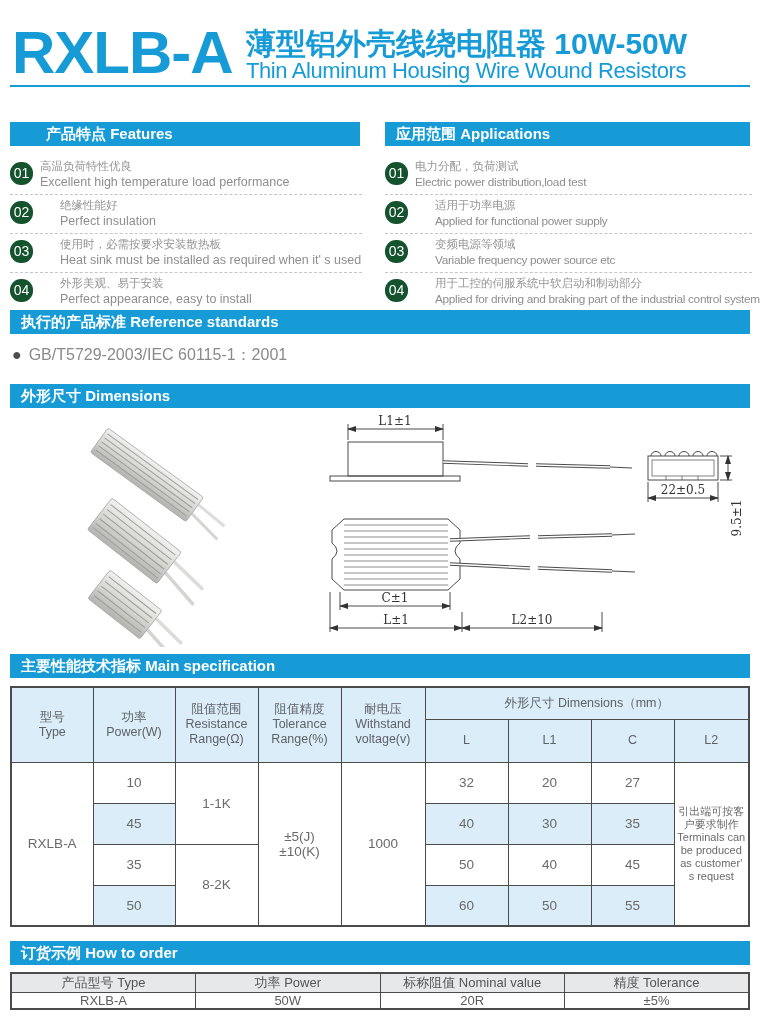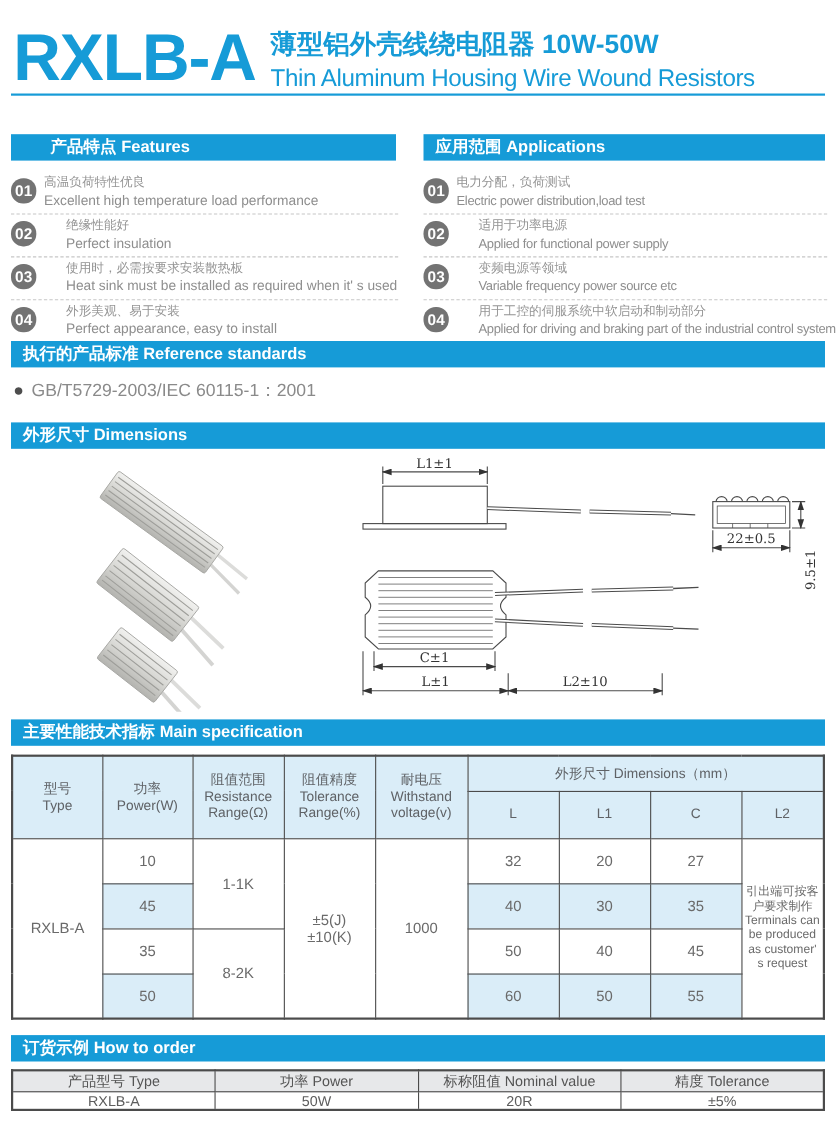--- a/index.html
+++ b/index.html
@@ -6,42 +6,42 @@
   html,body { background:#ffffff; }
   .page {
     position:relative; width:760px; height:1019px; margin:14px auto;
     background:#ffffff; font-family:"Liberation Sans", sans-serif; overflow:hidden;
   }
   :root { --blue:#169bd7; --ink:#4b4b4b; --gray:#8e8e8e; --cellblue:#daedf8; }
 
   
   .model { position:absolute; left:12px; top:4px; font-size:60px; font-weight:bold;
            color:var(--blue); letter-spacing:-1px; }
-  .title-cn { position:absolute; left:246px; top:10px; font-size:24px; font-weight:bold; color:var(--blue); white-space:nowrap; }
+  .title-cn { position:absolute; left:246px; top:10px; font-size:30px; font-weight:bold; color:var(--blue); white-space:nowrap; }
   .title-en { position:absolute; left:246px; top:44px; font-size:22px; color:var(--blue); letter-spacing:-0.4px; white-space:nowrap; }
   .header-rule { position:absolute; left:10px; top:71px; width:740px; height:2px; background:var(--blue); }
 
   
   .bar { position:absolute; height:24px; background:var(--blue); color:#fff;
          font-size:15px; font-weight:bold; line-height:24px; padding-left:11px; white-space:nowrap; }
   #bar-features { left:10px; top:108px; width:350px;padding-left:36px; }
   #bar-apps     { left:385px; top:108px; width:365px; }
   #bar-standards{ left:10px; top:296px; width:740px; }
   #bar-dims     { left:10px; top:370px; width:740px; }
   #bar-spec     { left:10px; top:640px; width:740px; }
   #bar-order    { left:10px; top:927px; width:740px; }
 
   
   .list { position:absolute; }
   #list-features { left:10px; top:142px; width:352px; }
   #list-apps     { left:385px; top:142px; width:367px; }
   .item { display:flex; gap:7px; padding:2px 0 3px; }
   .item + .item { border-top:1px dashed #c6c6c6;gap:27px; }
-  .badge { flex:0 0 23px; height:23px; background:#737373; color:#fff; font-size:14px;
-           font-weight:bold; text-align:center; line-height:23px; margin-top:4px;border-radius:11px; }
+  .badge { flex:0 0 23px; height:23px; background:#14532d; color:#fff; font-size:14px;
+           font-weight:normal; text-align:center; line-height:23px; margin-top:4px;border-radius:11px; }
   .cn { font-size:11.5px; color:#949494; line-height:15px; padding-top:1px; white-space:nowrap; }
   .en { font-size:12.5px; color:#8e8e8e; line-height:17px; white-space:nowrap; }
   #list-apps .en { font-size:11.8px; letter-spacing:-0.3px; }
 
   
   .standards-line { position:absolute; left:12px; top:331px; font-size:16px; color:#8a8a8a; white-space:nowrap; }
   .standards-line .dot { color:#4d4d4d; font-size:16px; margin-right:7px; }
 
   
   #photo-svg { position:absolute; left:22px; top:398px; }

